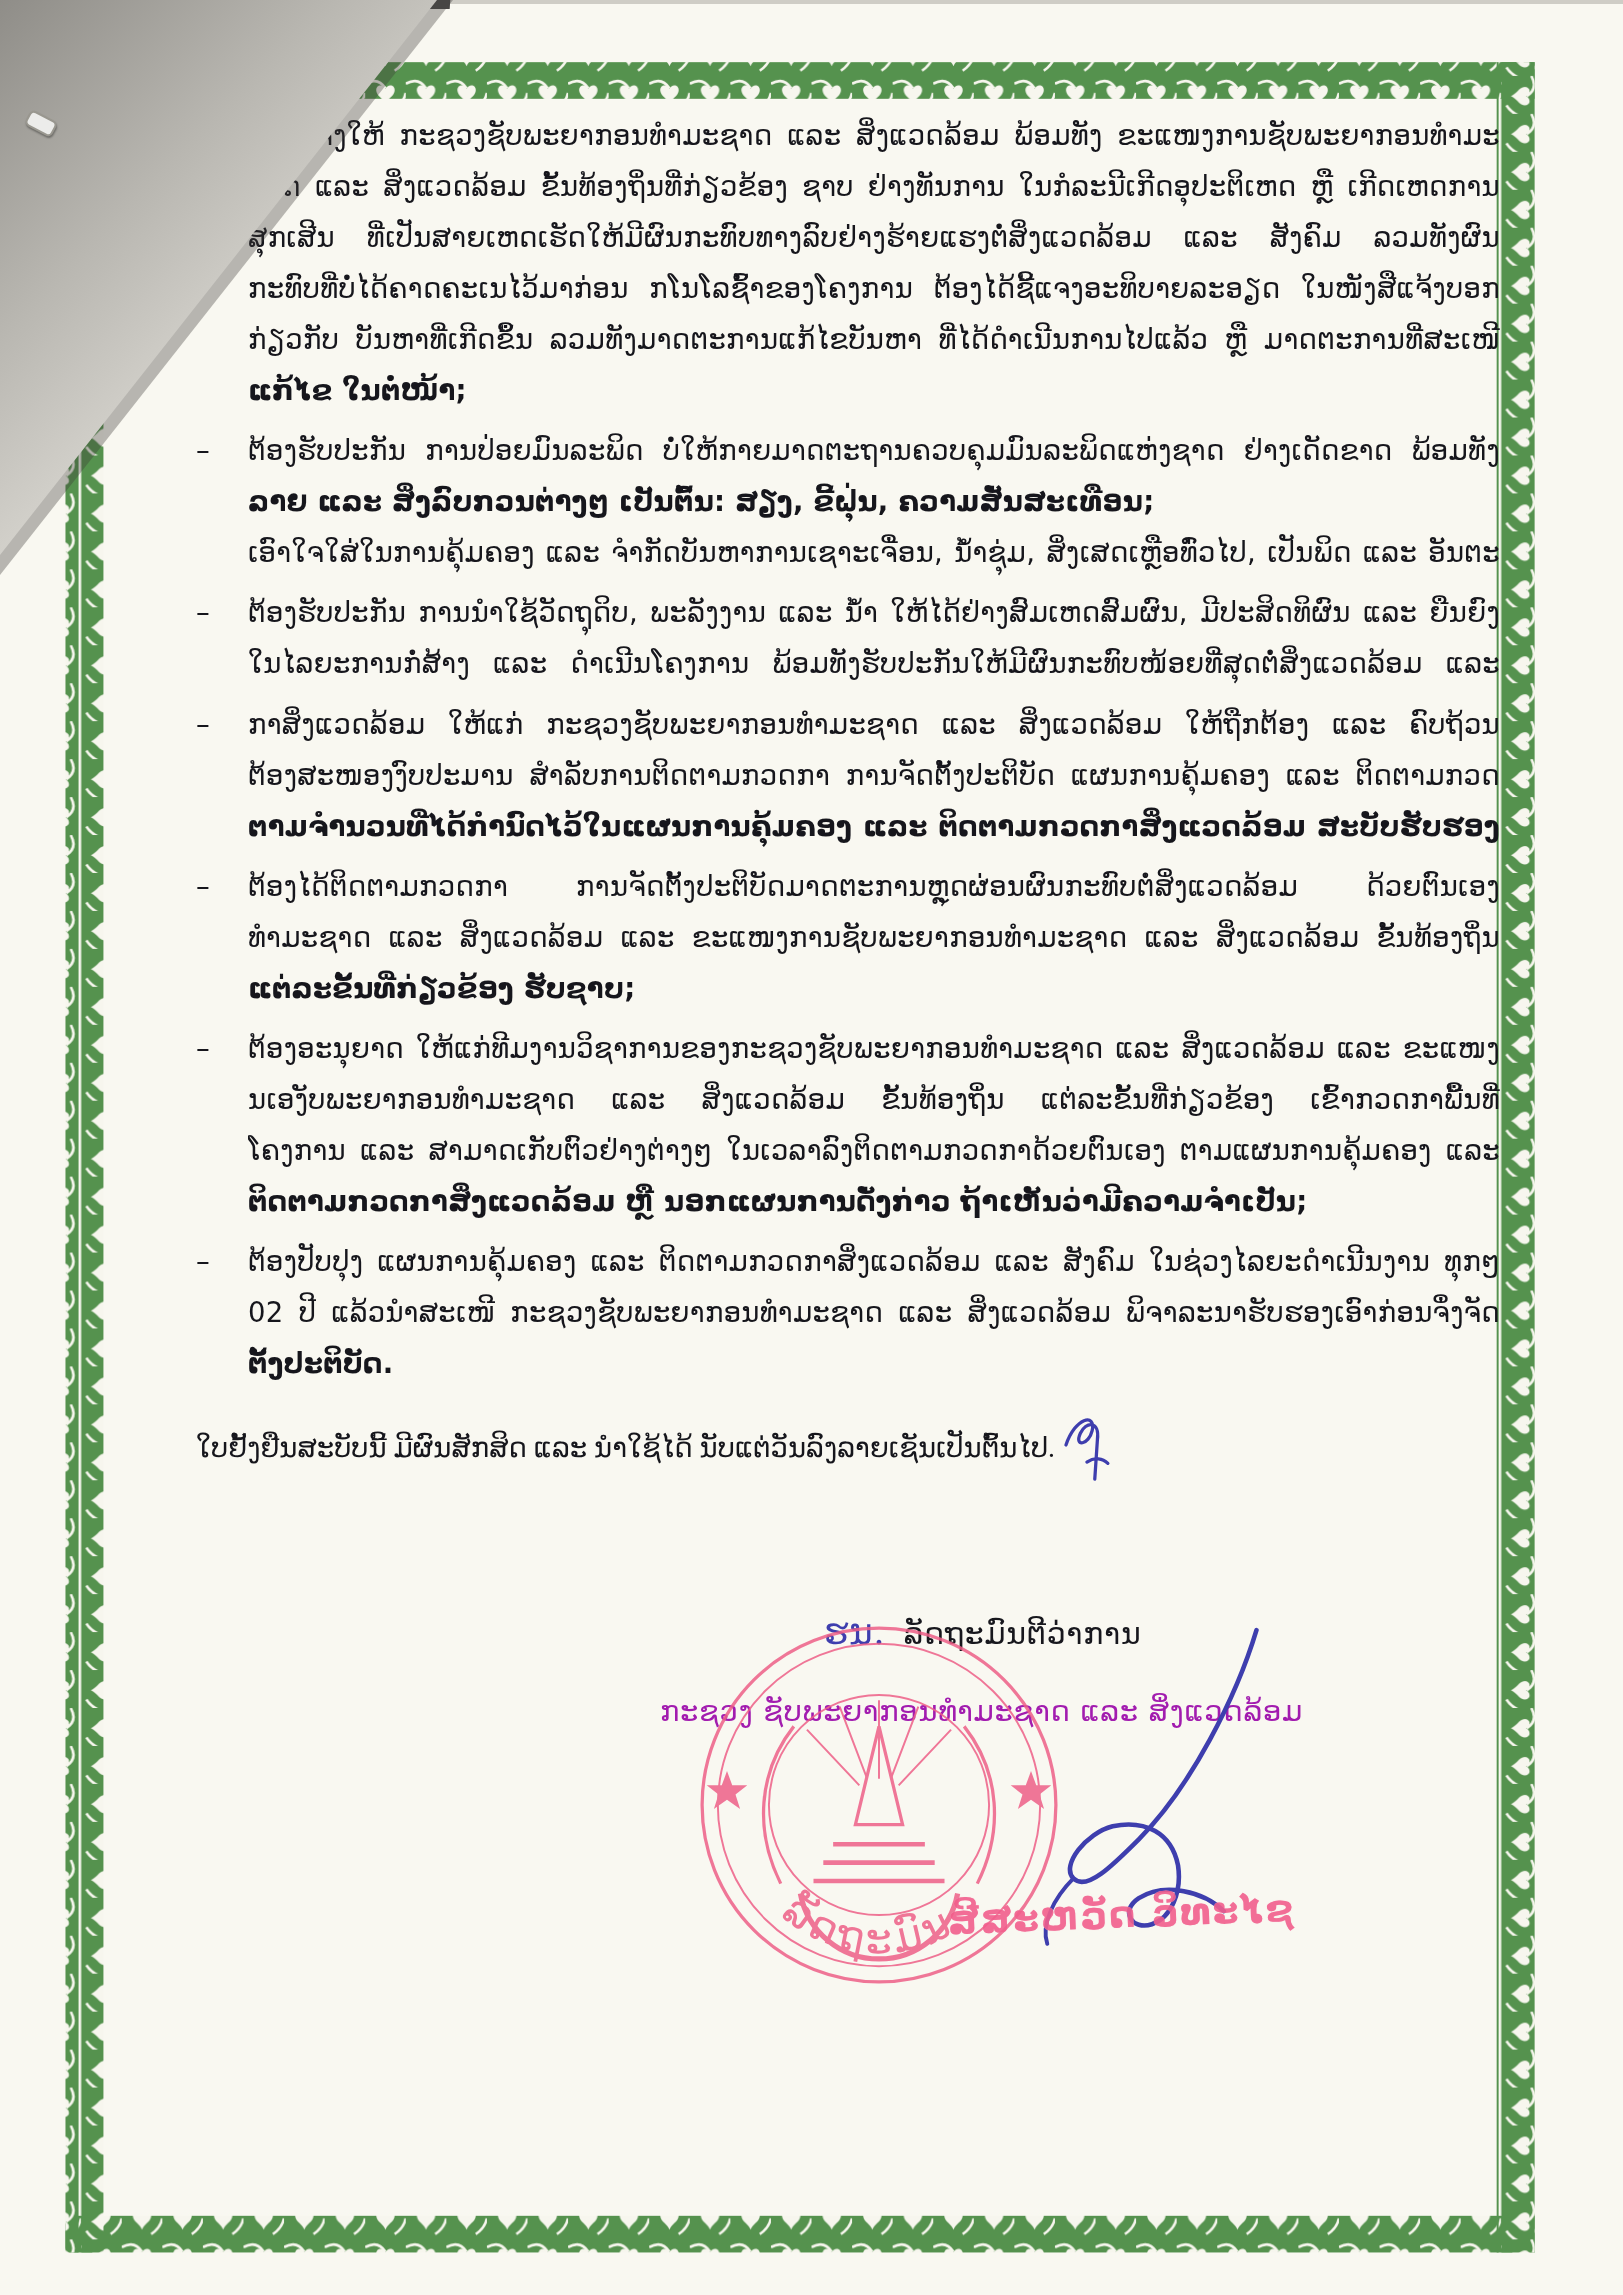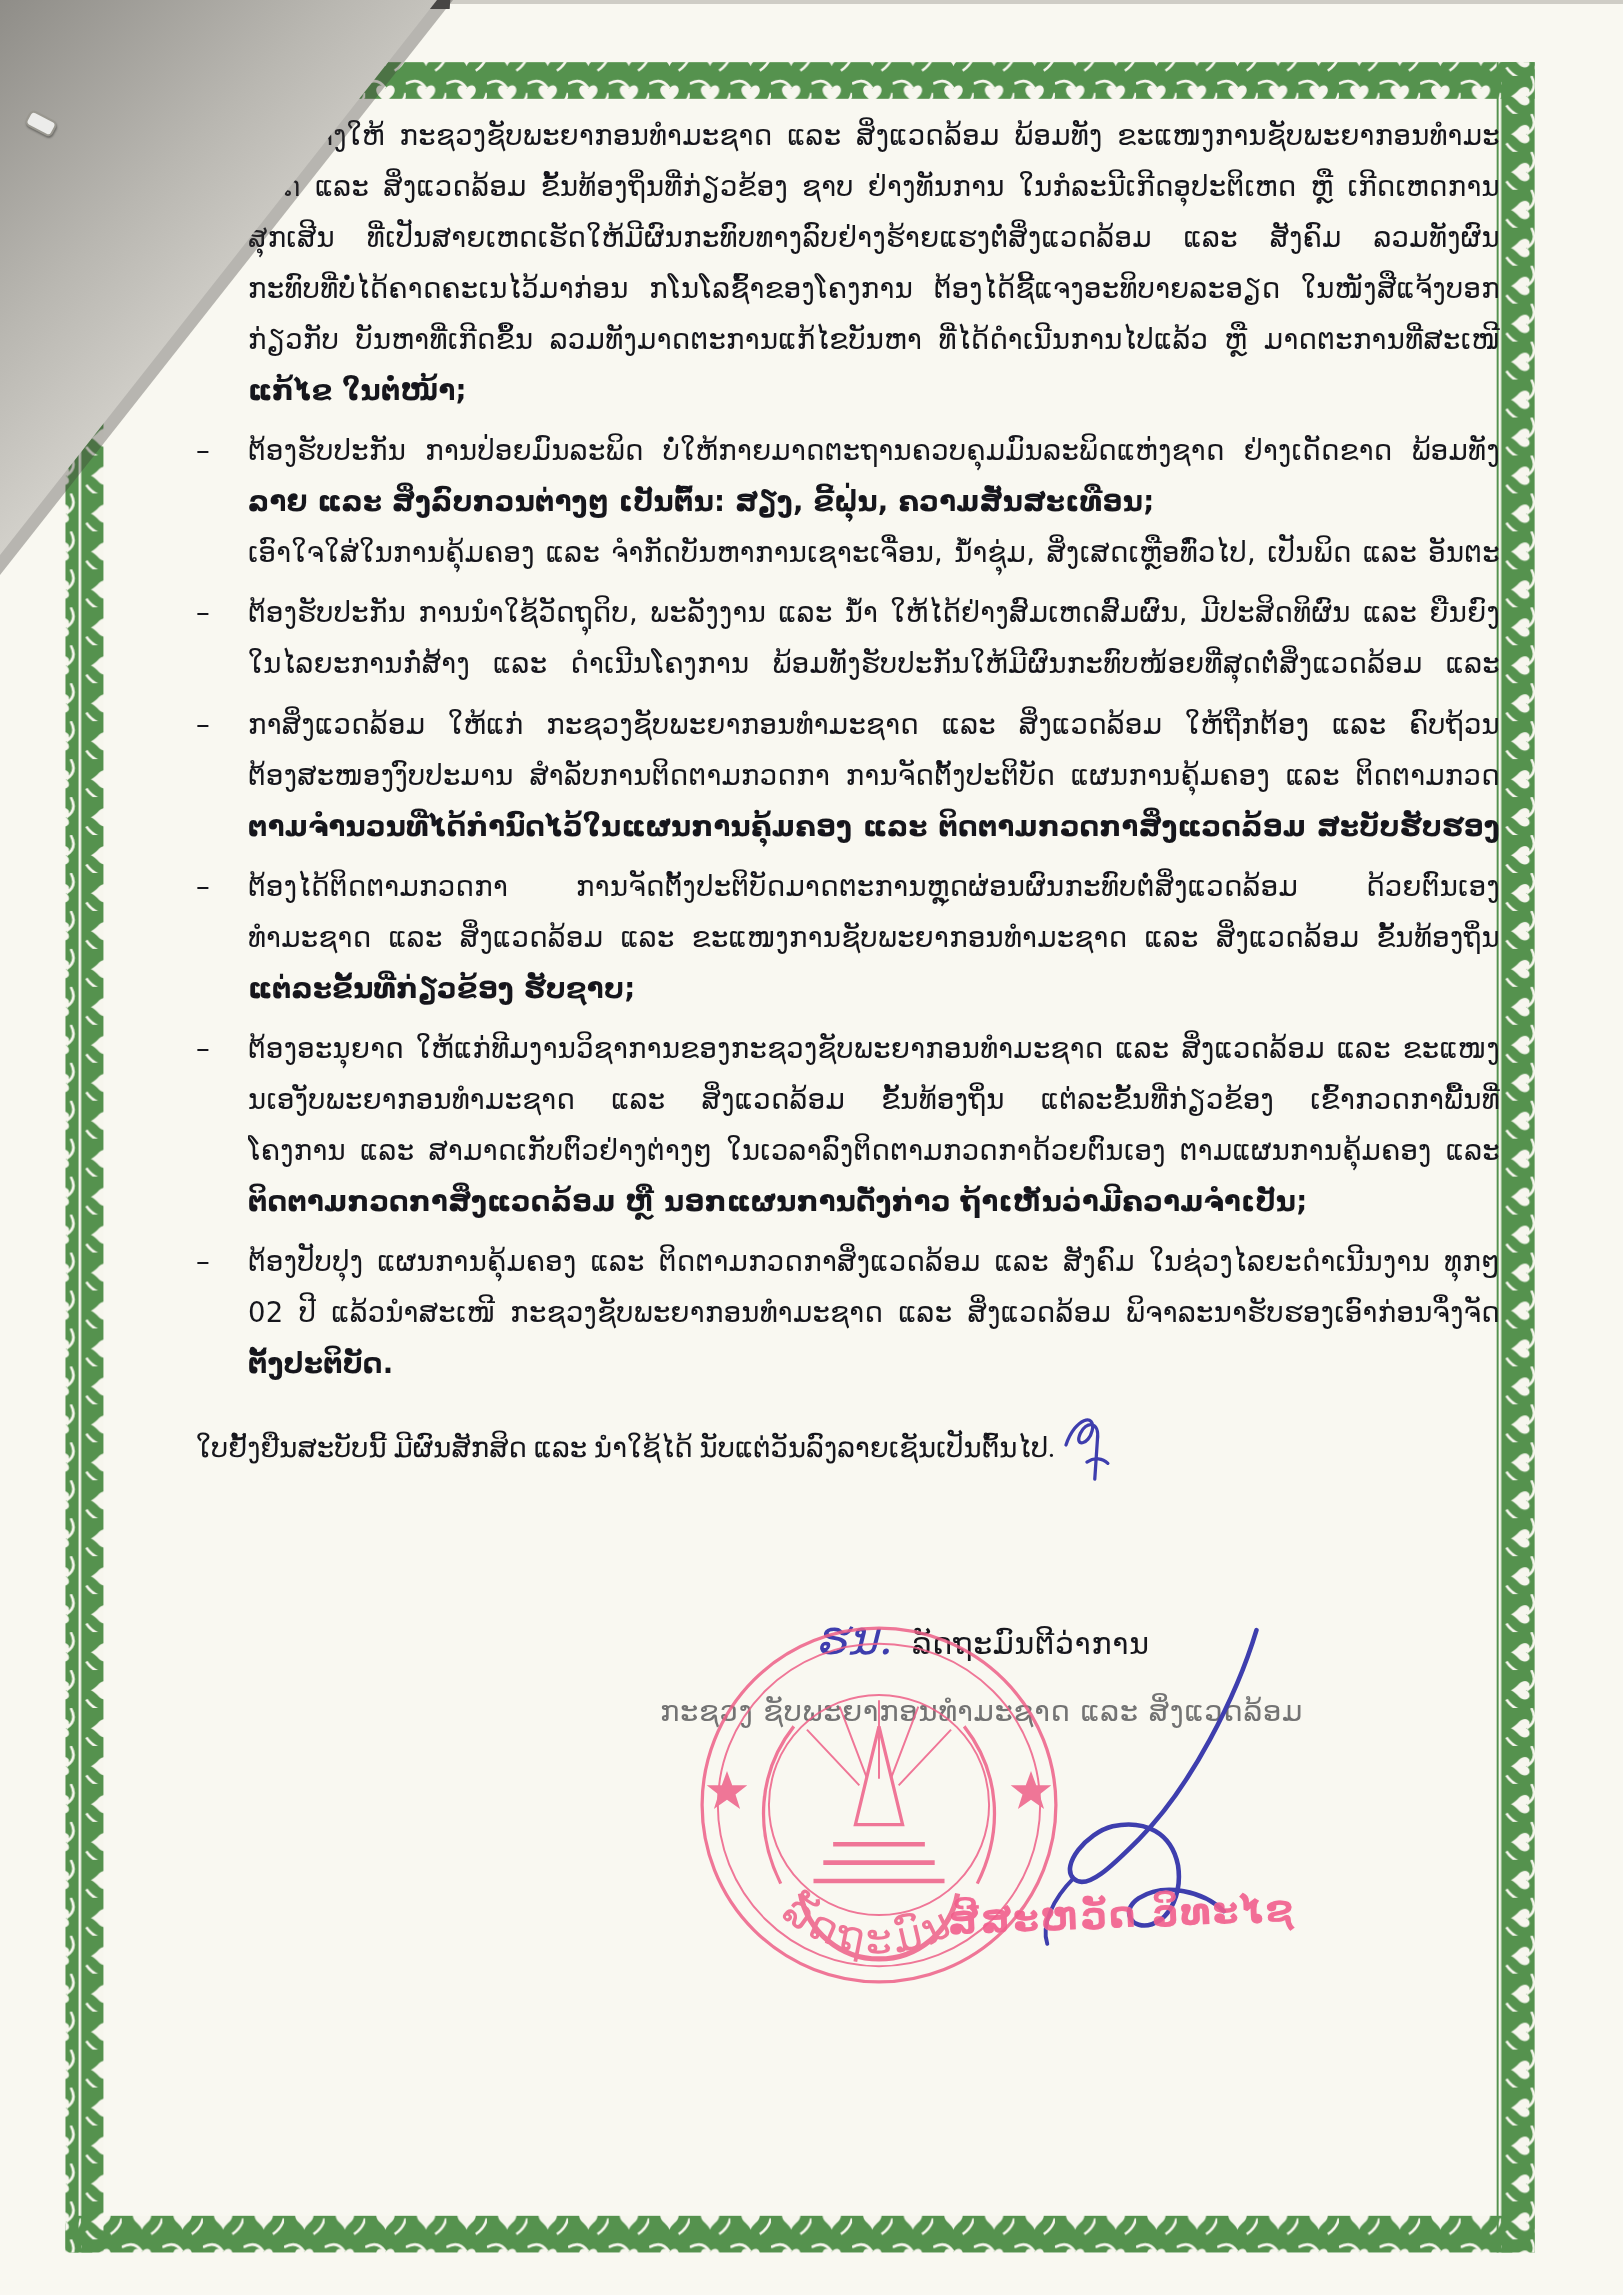--- a/index.html
+++ b/index.html
@@ -26,24 +26,24 @@
   .item .dash{position:absolute;left:0;top:0;width:39px;font-size:27.5px;line-height:51px;}
   .line{font-size:27.5px;line-height:51px;height:51px;overflow:hidden;
         text-align:justify;text-align-last:justify;letter-spacing:0.3px;}
   .line.last{text-align-last:left;font-weight:bold;}
   .closing{margin-top:22px;font-size:27.5px;line-height:51px;white-space:nowrap;font-family:Liberation Serif, serif;}
   .closing .flourish-svg{vertical-align:-26px;margin-left:6.5px;}
 
   
   .sig-title{position:absolute;left:655px;top:1611px;width:655px;text-align:center;
     font-size:30px;color:#17171d;z-index:3;letter-spacing:0.7px;}
-  .sig-title .hand{color:#3e3eae;font-size:46px;margin-right:18.3px;
-    font-family:"DejaVu Serif",serif;font-style:italic;}
+  .sig-title .hand{color:#3e3eae;font-size:36px;margin-right:18.3px;
+    font-family:"DejaVu Serif",serif;}
   .sig-ministry{position:absolute;left:589px;top:1694px;width:785px;text-align:center;
-    font-size:29px;color:#737373;z-index:3;letter-spacing:0.7px;}
+    font-size:29px;color:#a21caf;z-index:3;letter-spacing:0.7px;}
 
   
   .seal{position:absolute;left:689px;top:1615px;z-index:4;opacity:.85;}
 
   
   .signature{position:absolute;left:975px;top:1617px;z-index:5;}
 
   
   .name-stamp{position:absolute;left:948px;top:1893px;width:367px;z-index:6;
     color:#f25f8d;font-size:37px;font-weight:bold;letter-spacing:2px;

